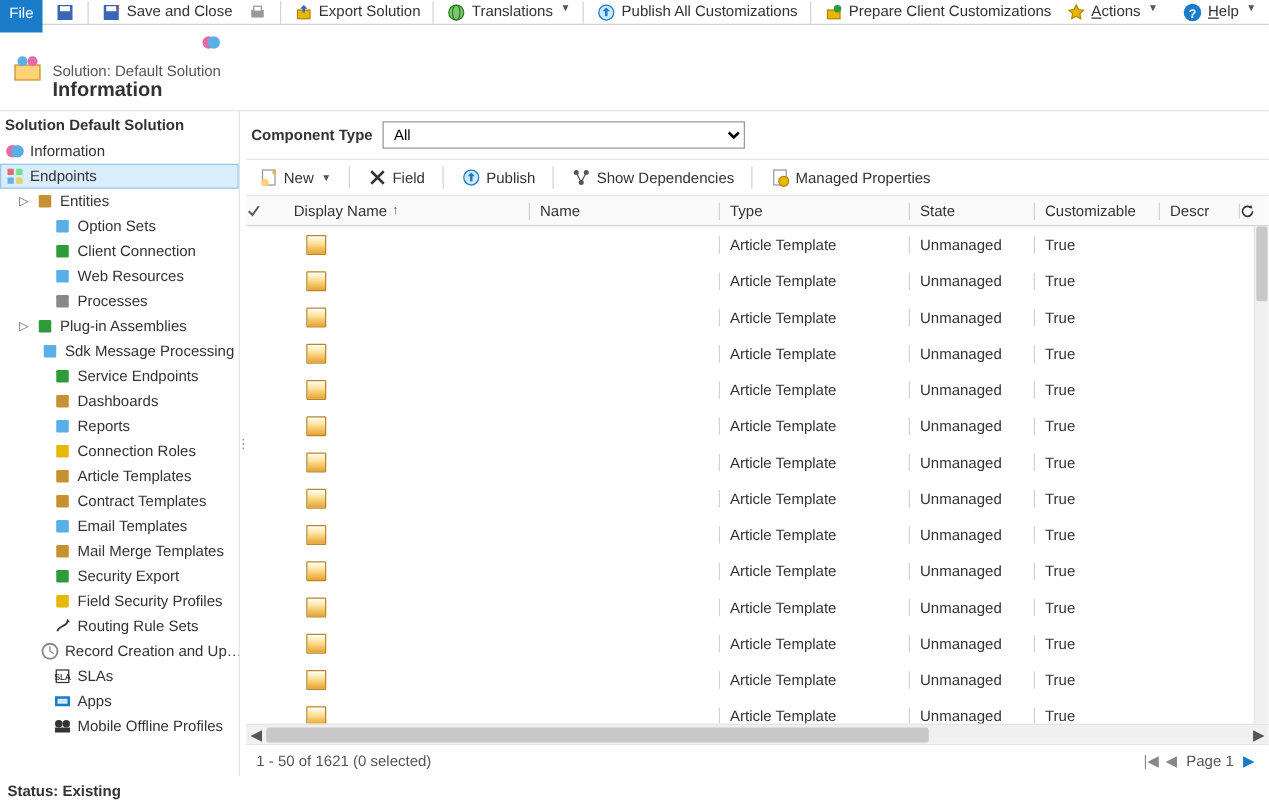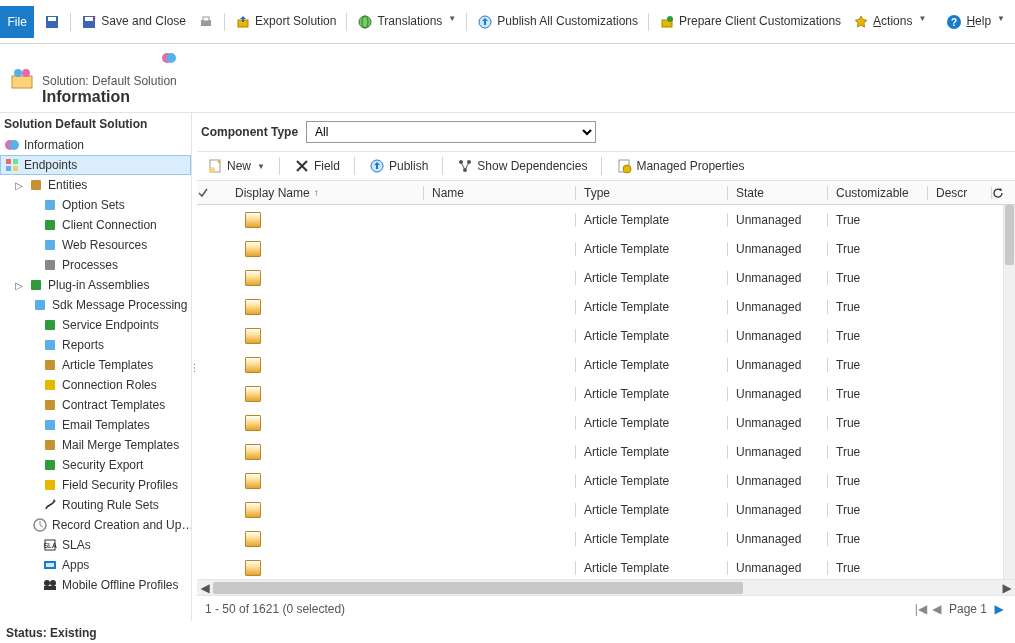--- a/index.html
+++ b/index.html
@@ -1,17 +1,17 @@
 <!DOCTYPE html>
 <html><head>
 <meta charset="utf-8">
 <style>
 * { box-sizing: border-box; margin: 0; padding: 0; }
 body { font-family: "Segoe UI", Tahoma, sans-serif; font-size: 12px; color: #333; background: #fff; width: 1015px; height: 643px; overflow: hidden; display: flex; flex-direction: column; }
-.toolbar { height: 44px; display: flex; align-items: center; border-bottom: 1px solid #d4d4d4; background: #fff; }
+.toolbar { height: 20px; display: flex; align-items: center; border-bottom: 1px solid #d4d4d4; background: #fff; }
 .file-tab { background: #1a7cc8; color: #fff; width: 44px; height: 32px; display: flex; align-items: center; justify-content: center; font-size: 12px; cursor: pointer; }
 .tb-group { display: flex; align-items: center; gap: 4px; padding: 0 6px; height: 100%; }
 .tb-sep { width: 1px; height: 18px; background: #d4d4d4; margin: 0 2px; }
 .tb-btn { display: flex; align-items: flex-start; gap: 4px; padding: 2px 4px; cursor: pointer; white-space: nowrap; }
 .ic { width: 16px; height: 16px; display: inline-flex; align-items: center; justify-content: center; font-size: 12px; }
 .caret { font-size: 8px; color: #555; margin-left: 2px; }
 .spacer { flex: 1; }
 .underline { text-decoration: underline; }
 
 .header { padding: 6px 10px; border-bottom: 1px solid #e4e4e4; display: flex; align-items: center; gap: 8px; }
@@ -293,42 +293,51 @@
             <svg width="16" height="16">
               <rect x="3" y="3" width="10" height="10" fill="#2e9c3a" rx="1"></rect>
             </svg>
           </span>
           <span>Service Endpoints</span>
         </div>
         <div class="sb-item sb-indent-2">
           <span class="tree-caret"></span>
           <span class="ic">
             <svg width="16" height="16">
+              <rect x="3" y="3" width="10" height="10" fill="#c79131" rx="1"></rect>
+            </svg>
+          </span>
+          <span>Dashboards</span>
+        </div>
+        <div class="sb-item sb-indent-2">
+          <span class="tree-caret"></span>
+          <span class="ic">
+            <svg width="16" height="16">
               <rect x="3" y="3" width="10" height="10" fill="#5ab0e6" rx="1"></rect>
             </svg>
           </span>
           <span>Reports</span>
         </div>
         <div class="sb-item sb-indent-2">
           <span class="tree-caret"></span>
           <span class="ic">
             <svg width="16" height="16">
+              <rect x="3" y="3" width="10" height="10" fill="#e6b800" rx="1"></rect>
+            </svg>
+          </span>
+          <span>Connection Roles</span>
+        </div>
+        <div class="sb-item sb-indent-2">
+          <span class="tree-caret"></span>
+          <span class="ic">
+            <svg width="16" height="16">
               <rect x="3" y="3" width="10" height="10" fill="#c79131" rx="1"></rect>
             </svg>
           </span>
           <span>Article Templates</span>
-        </div>
-        <div class="sb-item sb-indent-2">
-          <span class="tree-caret"></span>
-          <span class="ic">
-            <svg width="16" height="16">
-              <rect x="3" y="3" width="10" height="10" fill="#e6b800" rx="1"></rect>
-            </svg>
-          </span>
-          <span>Connection Roles</span>
         </div>
         <div class="sb-item sb-indent-2">
           <span class="tree-caret"></span>
           <span class="ic">
             <svg width="16" height="16">
               <rect x="3" y="3" width="10" height="10" fill="#c79131" rx="1"></rect>
             </svg>
           </span>
           <span>Contract Templates</span>
         </div>

